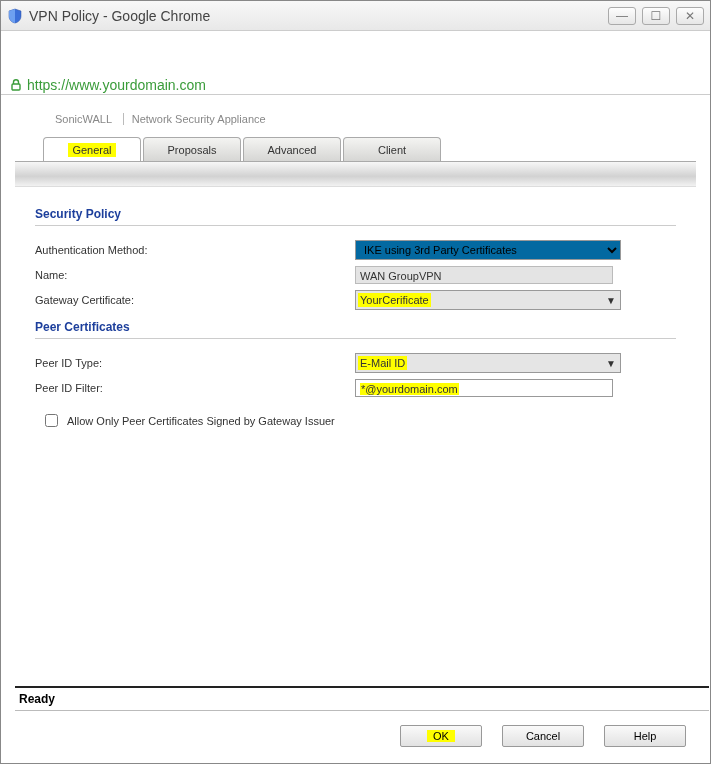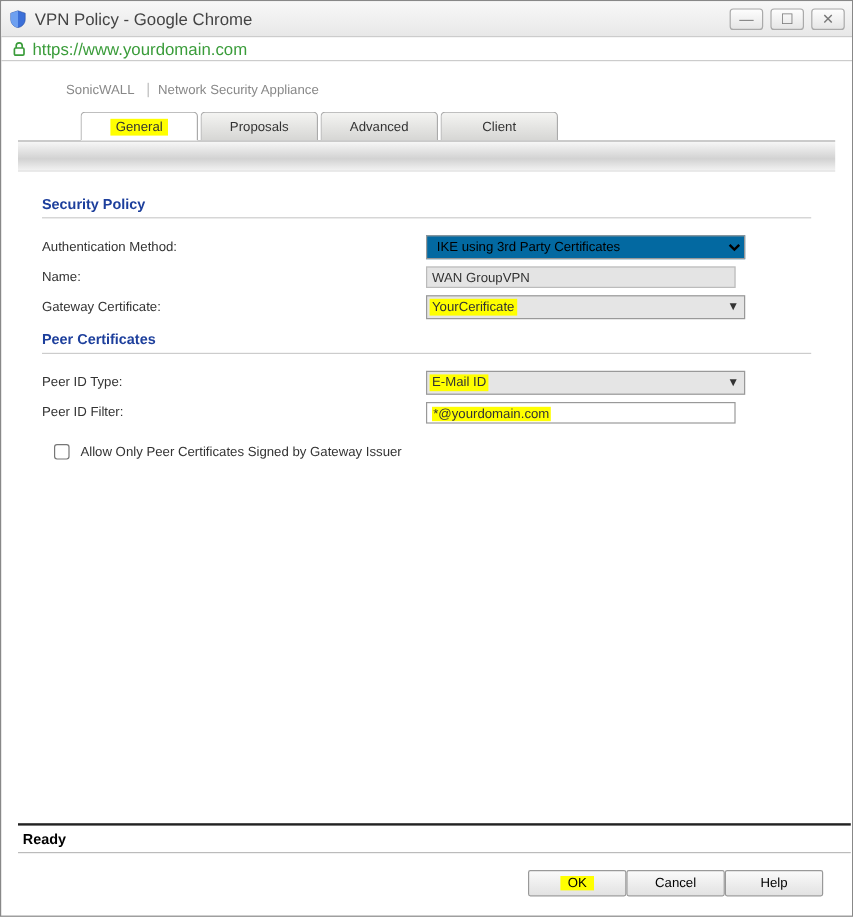--- a/index.html
+++ b/index.html
@@ -46,20 +46,21 @@
     font-size: 12px;
     font-family: "Segoe UI Symbol", Arial, sans-serif;
   }
   
   .addressbar {
     height: 20px;
     display: flex;
     align-items: center;
     padding: 0 8px;
     border-bottom: 1px solid #ccc;
+    margin-top: 44px;
   }
   .lock-icon {
     width: 14px; height: 14px;
     margin-right: 4px;
     color: #3a9c3a;
   }
   .url-domain {
     color: #3a9c3a;
     font-size: 14px;
   }
@@ -78,21 +79,21 @@
     color: #888;
   }
   .breadcrumb .sep {
     border-left: 1px solid #bbb;
     margin: 0 8px;
     padding-left: 8px;
   }
   
   .tabs {
     display: flex;
-    margin-left: 52px;
+    margin-left: 28px;
   }
   .tab {
     width: 98px;
     height: 24px;
     border: 1px solid #aaa;
     border-bottom: none;
     text-align: center;
     line-height: 24px;
     font-size: 11px;
     background: linear-gradient(#f4f4f2, #d6d6d4);
@@ -213,20 +214,21 @@
     border-bottom: 1px solid #bbb;
     padding: 4px 4px;
     font-size: 12px;
     font-weight: bold;
   }
   .button-bar {
     position: absolute;
     right: 24px;
     bottom: 16px;
     display: flex;
+    gap: 20px;
   }
   .btn {
     width: 82px;
     height: 22px;
     border: 1px solid #999;
     background: linear-gradient(#fafafa,#e2e2e2);
     font-size: 11px;
     text-align: center;
     line-height: 20px;
     border-radius: 2px;

